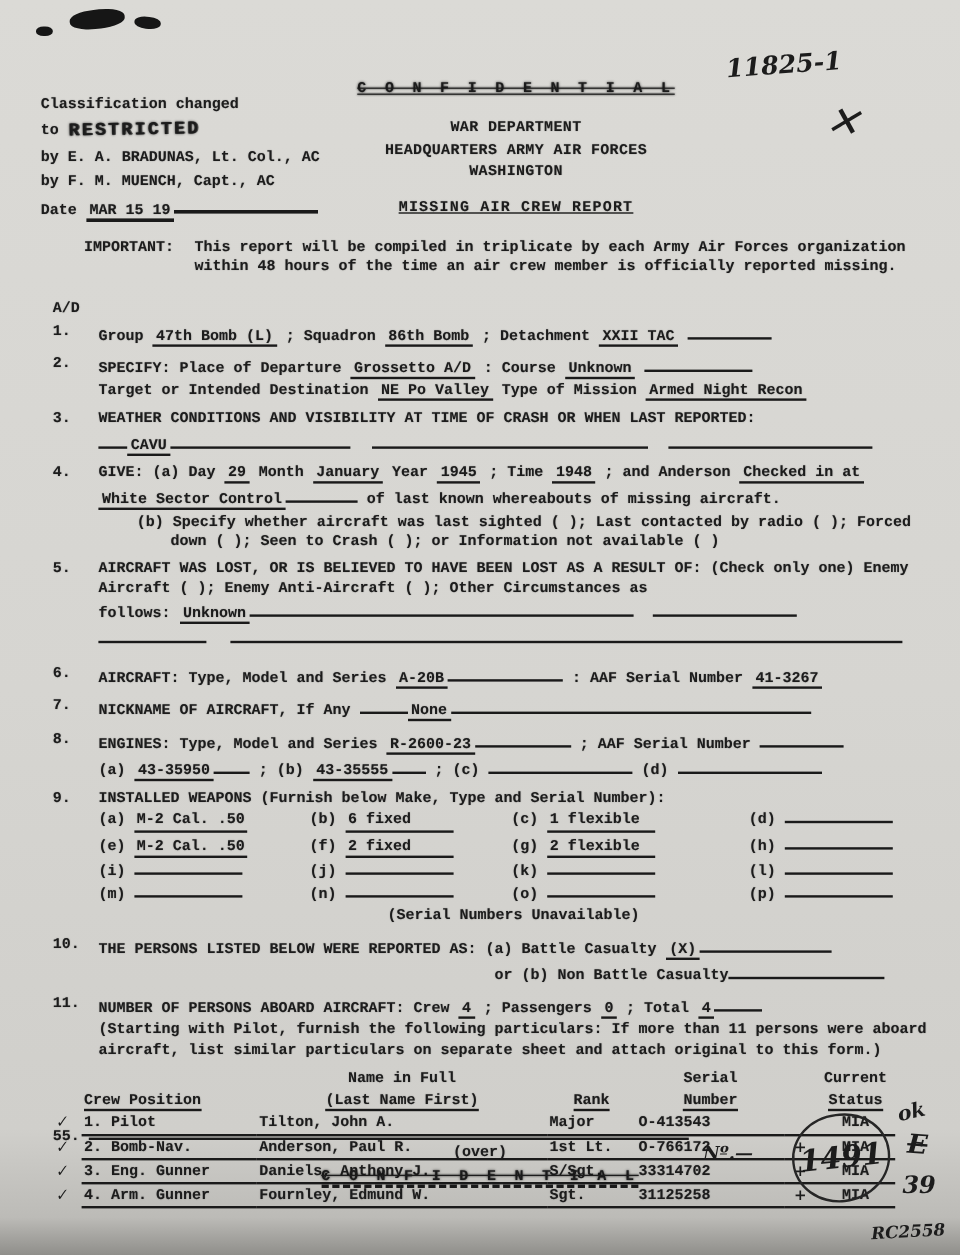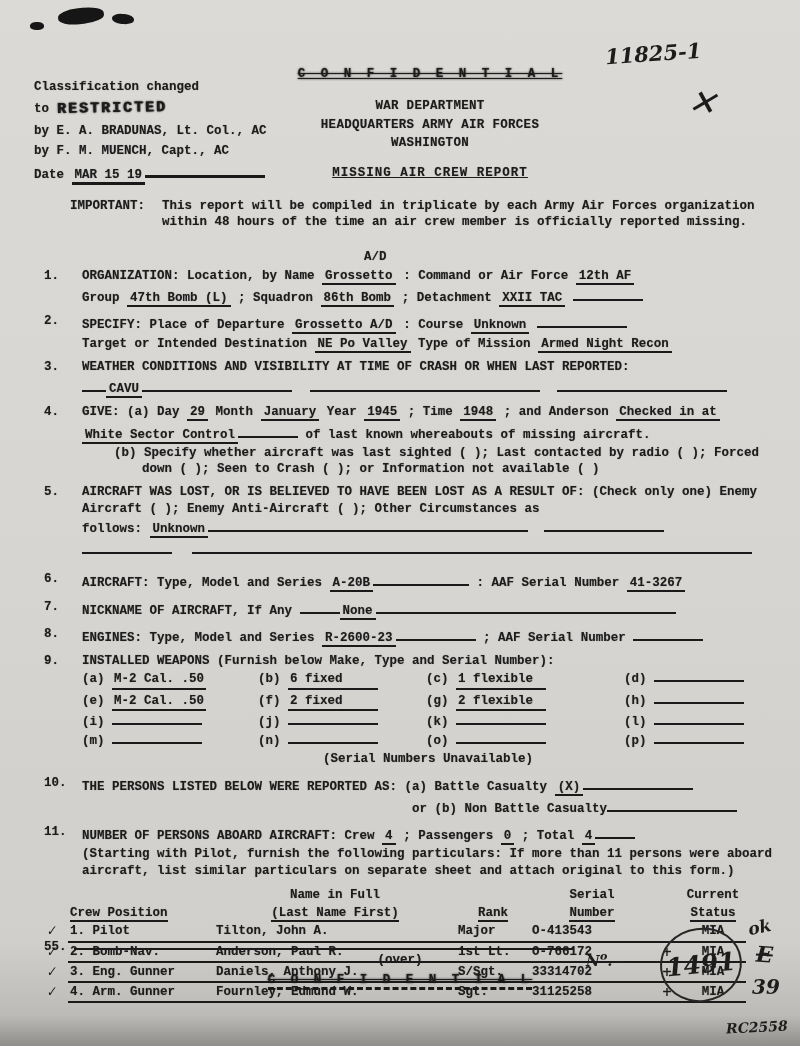--- a/index.html
+++ b/index.html
@@ -27,21 +27,21 @@
   .head-block{position:absolute;left:250px;top:66px;width:360px;text-align:center;}
   .conf-top{letter-spacing:4px;text-decoration:line-through underline;margin-bottom:16px;
             text-shadow:0 0 2px rgba(10,10,10,.85);}
   .title{letter-spacing:1px;text-decoration:underline;margin-top:14px;}
   .macr{position:absolute;left:605px;top:40px;font-size:21px;transform:rotate(-4deg);}
   .xmark{position:absolute;left:688px;top:80px;font-size:34px;transform:rotate(8deg);font-weight:400;}
   .blob{position:absolute;background:#161616;border-radius:45%;}
   
   .imp{position:relative;padding-left:118px;margin-bottom:18px;}
   .imp .lbl{position:absolute;left:26px;top:0;}
-  .ad-mark{margin-left:320px;margin-bottom:3px;}
+  .ad-mark{margin-bottom:3px;}
   
   .wgrid{display:grid;grid-template-columns:168px 160px 190px 1fr;column-gap:8px;row-gap:3px;margin-top:2px;}
   .wcell{white-space:nowrap;}
   .wv{display:inline-block;min-width:86px;border-bottom:2px solid #1a1a1a;padding:0 2px;}
   .wnote{text-align:center;margin-top:2px;}
   
   .ct{display:grid;grid-template-columns:24px 146px 242px 74px 124px 26px 66px;margin-top:6px;}
   .ct .c{padding:1px 2px;}
   .ct .hdr{text-align:center;font-family:Liberation Mono, monospace;}
   .ct .row-u{border-bottom:2px solid #1a1a1a;}
@@ -103,27 +103,20 @@
 
     <div class="imp">
       <span class="lbl">IMPORTANT:</span>
       <span>This report will be compiled in triplicate by each Army Air Forces organization within 48 hours of the time an air crew member is officially reported missing.</span>
     </div>
     <div class="ad-mark">A/D</div>
 
     <div class="item">
       <span class="no">1.</span>
       <div class="line">
-        <span>ORGANIZATION:</span>
-        <span>Location, by Name</span>
-        <span class="v">Grossetto</span>
-        <span>: Command or Air Force</span>
-        <span class="v">12th AF</span>
-      </div>
-      <div class="line">
         <span>Group</span>
         <span class="v">47th Bomb (L)</span>
         <span>; Squadron</span>
         <span class="v">86th Bomb</span>
         <span>; Detachment</span>
         <span class="v">XXII TAC</span>
         <span class="blank" style="width:70px;"></span>
       </div>
     </div>
 
@@ -211,20 +204,30 @@
     </div>
 
     <div class="item">
       <span class="no">8.</span>
       <div class="line">
         <span>ENGINES:</span>
         <span>Type, Model and Series</span>
         <span class="v">R-2600-23</span><span class="blank" style="width:80px;"></span>
         <span>; AAF Serial Number</span>
         <span class="blank" style="width:70px;"></span>
+      </div>
+      <div class="line">
+        <span>(a)</span>
+        <span class="v">43-35950</span><span class="blank" style="width:30px;"></span>
+        <span>; (b)</span>
+        <span class="v">43-35555</span><span class="blank" style="width:28px;"></span>
+        <span>; (c)</span>
+        <span class="blank" style="width:120px;"></span>
+        <span>(d)</span>
+        <span class="blank" style="width:120px;"></span>
       </div>
     </div>
 
     <div class="item">
       <span class="no">9.</span>
       <div class="line">INSTALLED WEAPONS (Furnish below Make, Type and Serial Number):</div>
       <div class="wgrid">
         <div class="wcell"><span>(a)</span> <span class="wv">M-2 Cal. .50</span></div>
         <div class="wcell"><span>(b)</span> <span class="wv">6 fixed</span></div>
         <div class="wcell"><span>(c)</span> <span class="wv">1 flexible</span></div>

